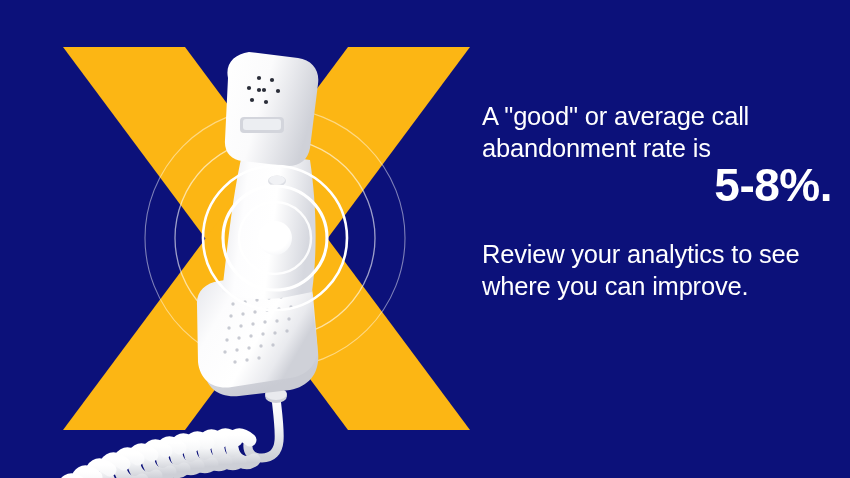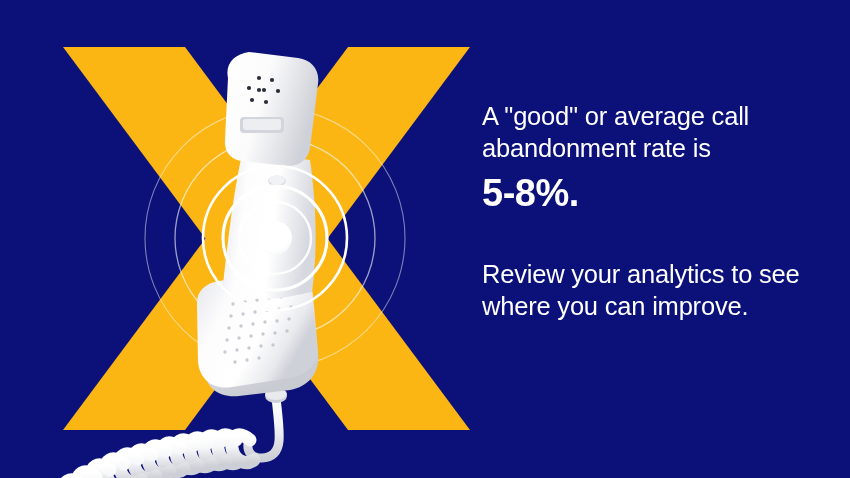--- a/index.html
+++ b/index.html
@@ -33,27 +33,28 @@
   }
   .para {
     color:#ffffff;
     font-size:25.5px;
     line-height:32px;
     letter-spacing:-0.2px;
     font-weight:400;
   }
   #stat-line {
     color:#ffffff;
-    font-size:38px;
+    font-size:46px;
     line-height:42px;
     font-weight:700;
     letter-spacing:-0.5px;
-    margin-top:8px;
-  }
-  #para-2 { margin-top:44px; }
+    margin-top:0;
+    text-align:right;
+  }
+  #para-2 { margin-top:32px; }
 </style>
 </head>
 <body>
 
 <div id="slide">
 
   <div id="graphic">
     <svg viewBox="0 0 480 478" xmlns="http://www.w3.org/2000/svg" aria-hidden="true">
       <defs>
 

